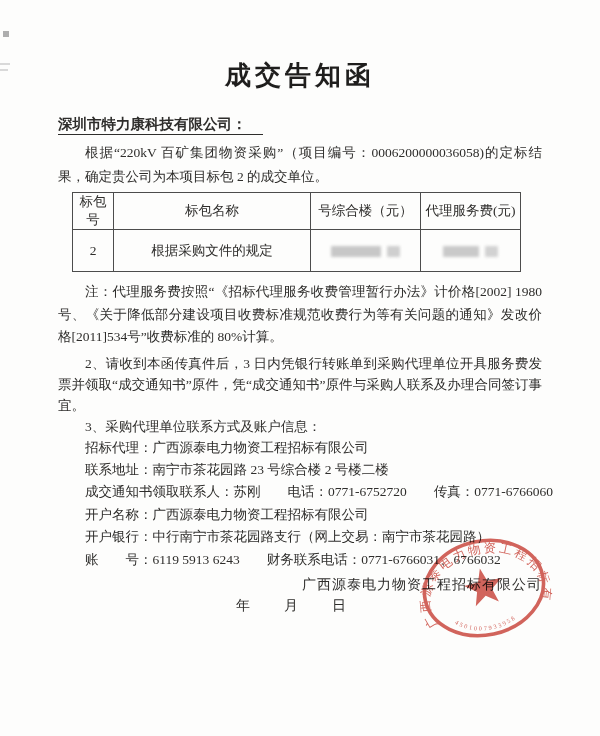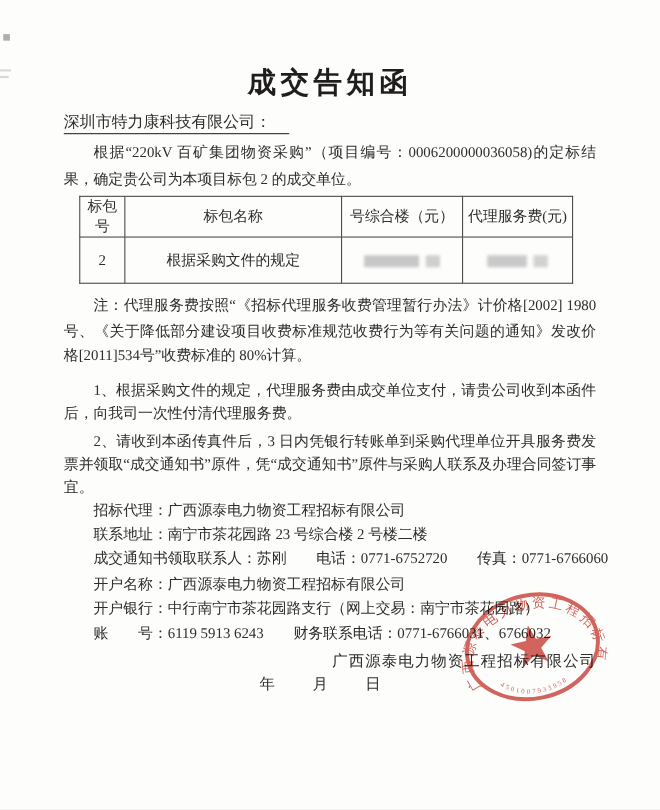--- a/index.html
+++ b/index.html
@@ -16,21 +16,21 @@
   .artifact-dash1, .artifact-dash2 {
     position:absolute; left:0; height:2px; background:#d9d9d9;
   }
   .artifact-dash1 { top:63px; width:10px; }
   .artifact-dash2 { top:69px; width:8px; }
   .content { position:absolute; left:58px; right:58px; top:0; }
   .doc-title {
     margin-top:58px; text-align:center;
     font-size:26px; font-weight:bold; letter-spacing:4px; color:#1f1e1d;
   }
-  .recipient-line { margin-top:8px; font-size:14.5px; font-weight:normal; }
+  .recipient-line { margin-top:22px; font-size:14.5px; font-weight:bold; }
   .recipient-line span {
     border-bottom:1.5px solid #2e2d2b; padding-right:16px; padding-bottom:2px;
   }
   .intro {
     margin:7px 0 0 0; font-size:13.5px; line-height:24px;
     text-indent:2em; text-align:justify;
   }
   table.award {
     margin:3px 0 0 14px; border-collapse:collapse;
     width:448px; table-layout:fixed; font-size:13.5px; color:#2e2d2b;padding-left:25px;
@@ -121,22 +121,22 @@
           </td>
           <td>
             <span class="redacted"><i class="rb b3"></i><i class="rb b4"></i></span>
           </td>
         </tr>
       </tbody>
     </table>
 
     <p class="note">注：代理服务费按照“《招标代理服务收费管理暂行办法》计价格[2002] 1980 号、《关于降低部分建设项目收费标准规范收费行为等有关问题的通知》发改价格[2011]534号”收费标准的 80%计算。</p>
 
-    <p class="para p1">1、根据采购文件的规定，代理服务费由成交单位支付，请贵公司收到本函件后，向我司一次性付清代理服务费。</p>
     <p class="para p2">2、请收到本函传真件后，3 日内凭银行转账单到采购代理单位开具服务费发票并领取“成交通知书”原件，凭“成交通知书”原件与采购人联系及办理合同签订事宜。</p>
+    <p class="para p3">3、采购代理单位联系方式及账户信息：</p>
 
     <div class="contact">
       <p>招标代理：广西源泰电力物资工程招标有限公司</p>
       <p>联系地址：南宁市茶花园路 23 号综合楼 2 号楼二楼</p>
       <p>成交通知书领取联系人：苏刚　　电话：0771-6752720　　传真：0771-6766060</p>
       <p>开户名称：广西源泰电力物资工程招标有限公司</p>
       <p>开户银行：中行南宁市茶花园路支行（网上交易：南宁市茶花园路）</p>
       <p>账　　号：6119 5913 6243　　财务联系电话：0771-6766031、6766032</p>
     </div>
 

